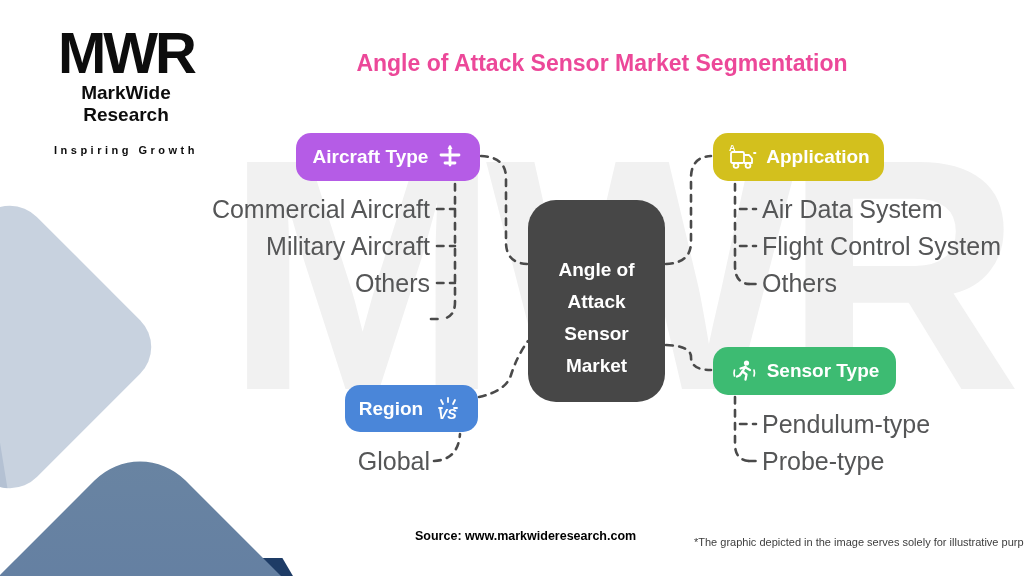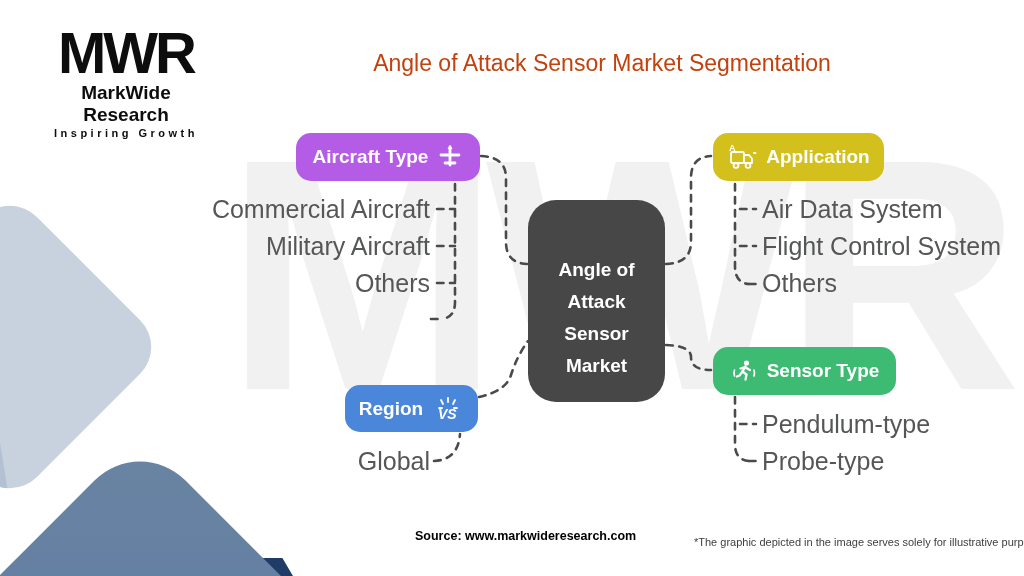--- a/index.html
+++ b/index.html
@@ -34,24 +34,24 @@
   
   .connectors{position:absolute;left:0;top:0;z-index:1;}
   .connectors path{
     fill:none;stroke:#4a4a4a;stroke-width:2.6;
     stroke-dasharray:6.5 6.5;stroke-linecap:round;
   }
   
   .logo{position:absolute;left:38px;top:24px;width:176px;text-align:center;z-index:2;color:#0d0d0d;}
   .logo .acronym{font-size:58px;font-weight:900;letter-spacing:-3px;line-height:58px;}
   .logo .name{font-size:19px;font-weight:800;margin-top:0px;}
-  .logo .tagline{font-size:11px;font-weight:700;letter-spacing:3.5px;margin-top:1px;}
+  .logo .tagline{font-size:11px;font-weight:700;letter-spacing:3.5px;margin-top:18px;}
   .page-title{
     position:absolute;left:322px;top:50px;width:560px;z-index:2;
-    text-align:center;font-size:23px;font-weight:400;color:#c2410c;
+    text-align:center;font-size:23px;font-weight:700;color:#ec4899;
   }
   
   .seg-btn{
     position:absolute;z-index:2;display:flex;align-items:center;justify-content:center;
     gap:9px;border-radius:15px;color:#ffffff;font-size:19px;font-weight:700;
   }
   .seg-aircraft{left:296px;top:133px;width:184px;height:48px;background:#b55ce6;}
   .seg-application{left:713px;top:133px;width:171px;height:48px;background:#d3c01d;}
   .seg-region{left:345px;top:385px;width:133px;height:47px;background:#4a86d9;}
   .seg-sensor{left:713px;top:347px;width:183px;height:48px;background:#3dbb72;}

